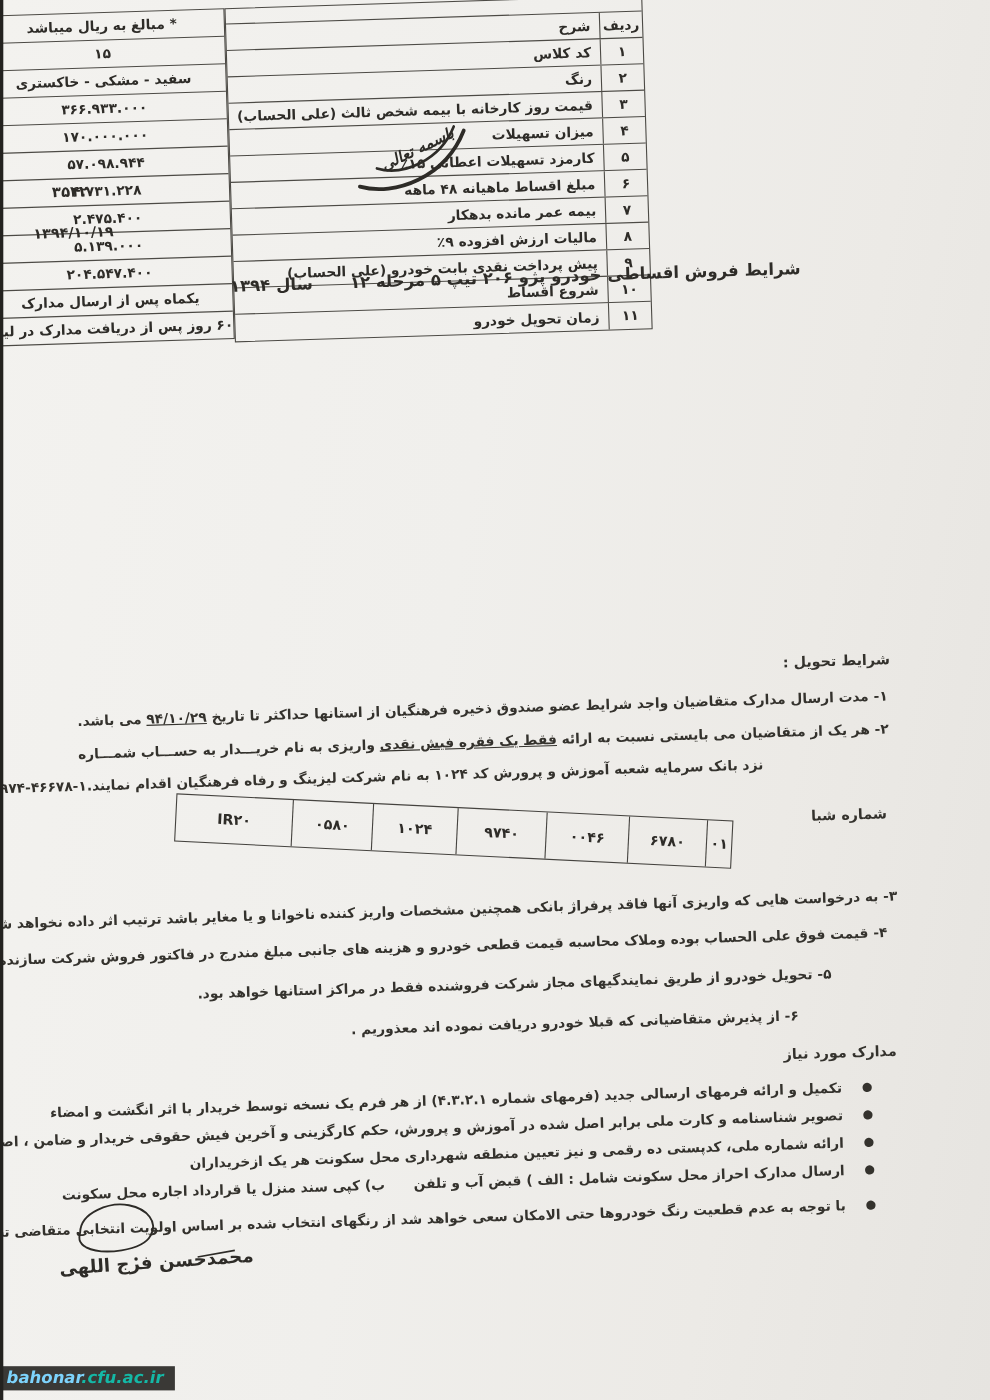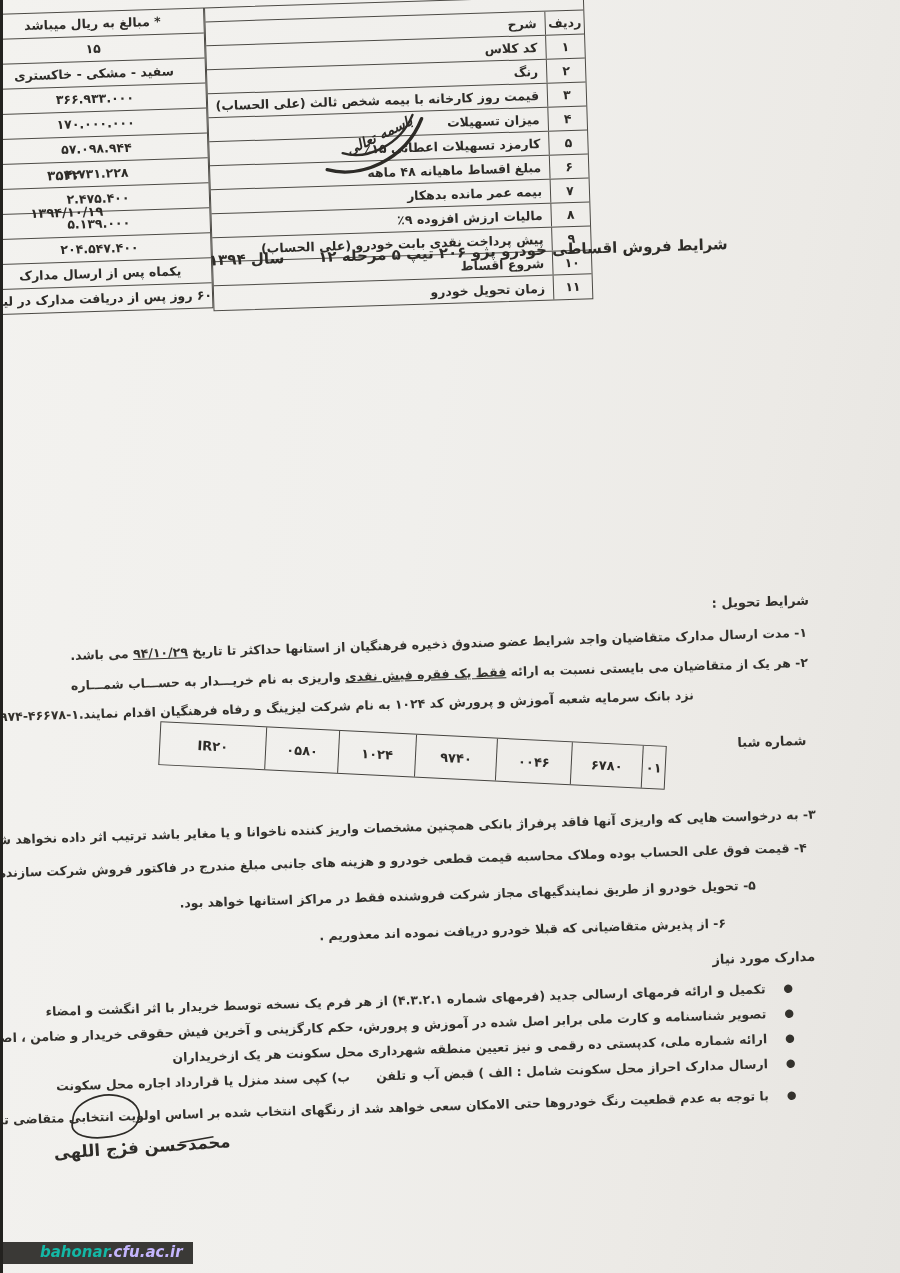--- a/index.html
+++ b/index.html
@@ -66,22 +66,22 @@
   .bullet{font-size:11px;}
   .doc-item.last{margin-top:7px;}
 
   .sig-draw{left:46px;top:1076px;width:170px;height:66px;}
   .sig-name{left:38px;top:1128px;font-size:16.5px;font-weight:bold;
     transform:rotate(-2deg);white-space:nowrap;}
 
   .watermark{position:absolute;left:0;bottom:9px;background:#3a3936;
     padding:1px 10px 3px 6px;font-style:italic;font-weight:bold;font-size:15px;
     white-space:nowrap;}
-  .wm-name{color:#14b8a6;margin-left:34px;}
-  .wm-domain{color:#c4b5fd;}
+  .wm-name{color:#7dd3fc;}
+  .wm-domain{color:#14b8a6;}
 </style>
 </head>
 <body>
 
 <div class="paper"></div>
 
 <div class="content">
 
   <div class="abs ref-number">۳۵۴۲</div>
   <div class="abs ref-date" dir="ltr">۱۳۹۴/۱۰/۱۹</div>

